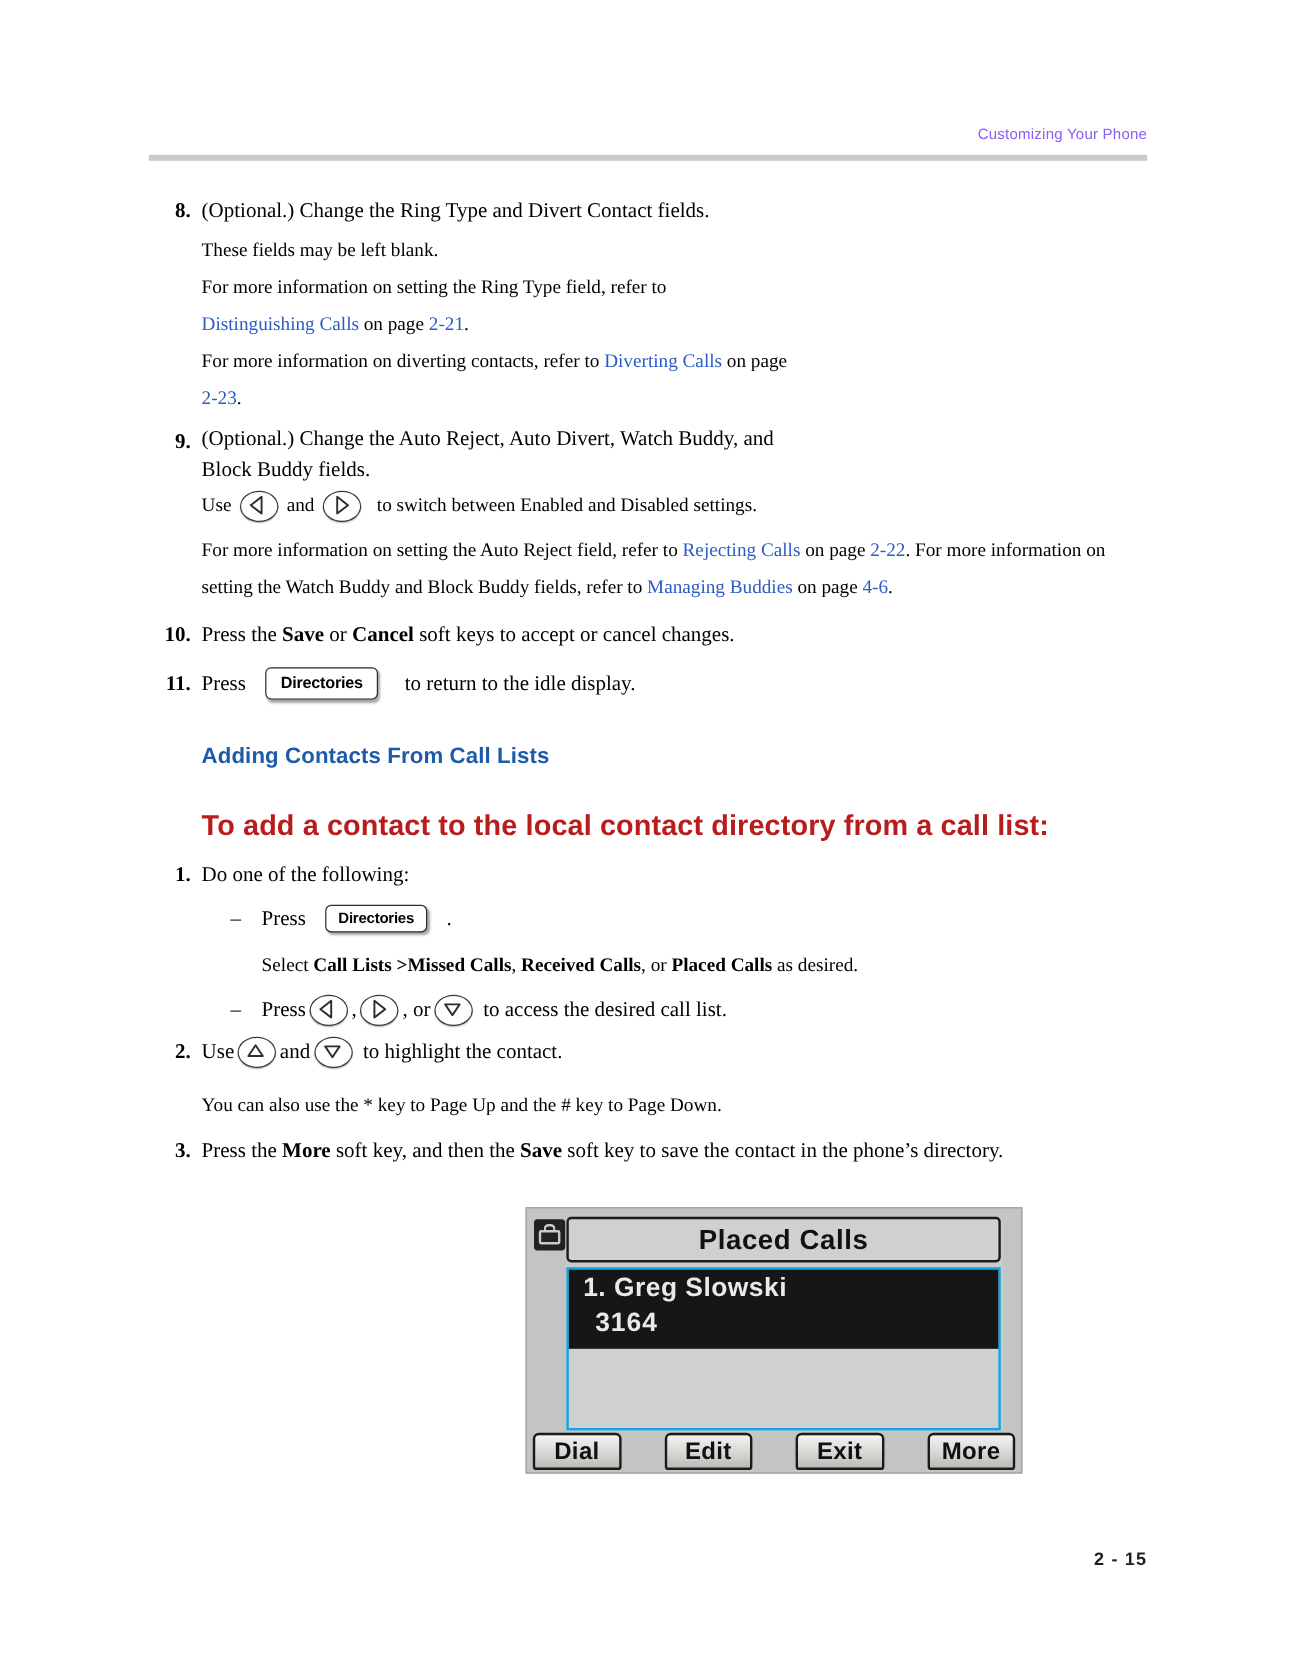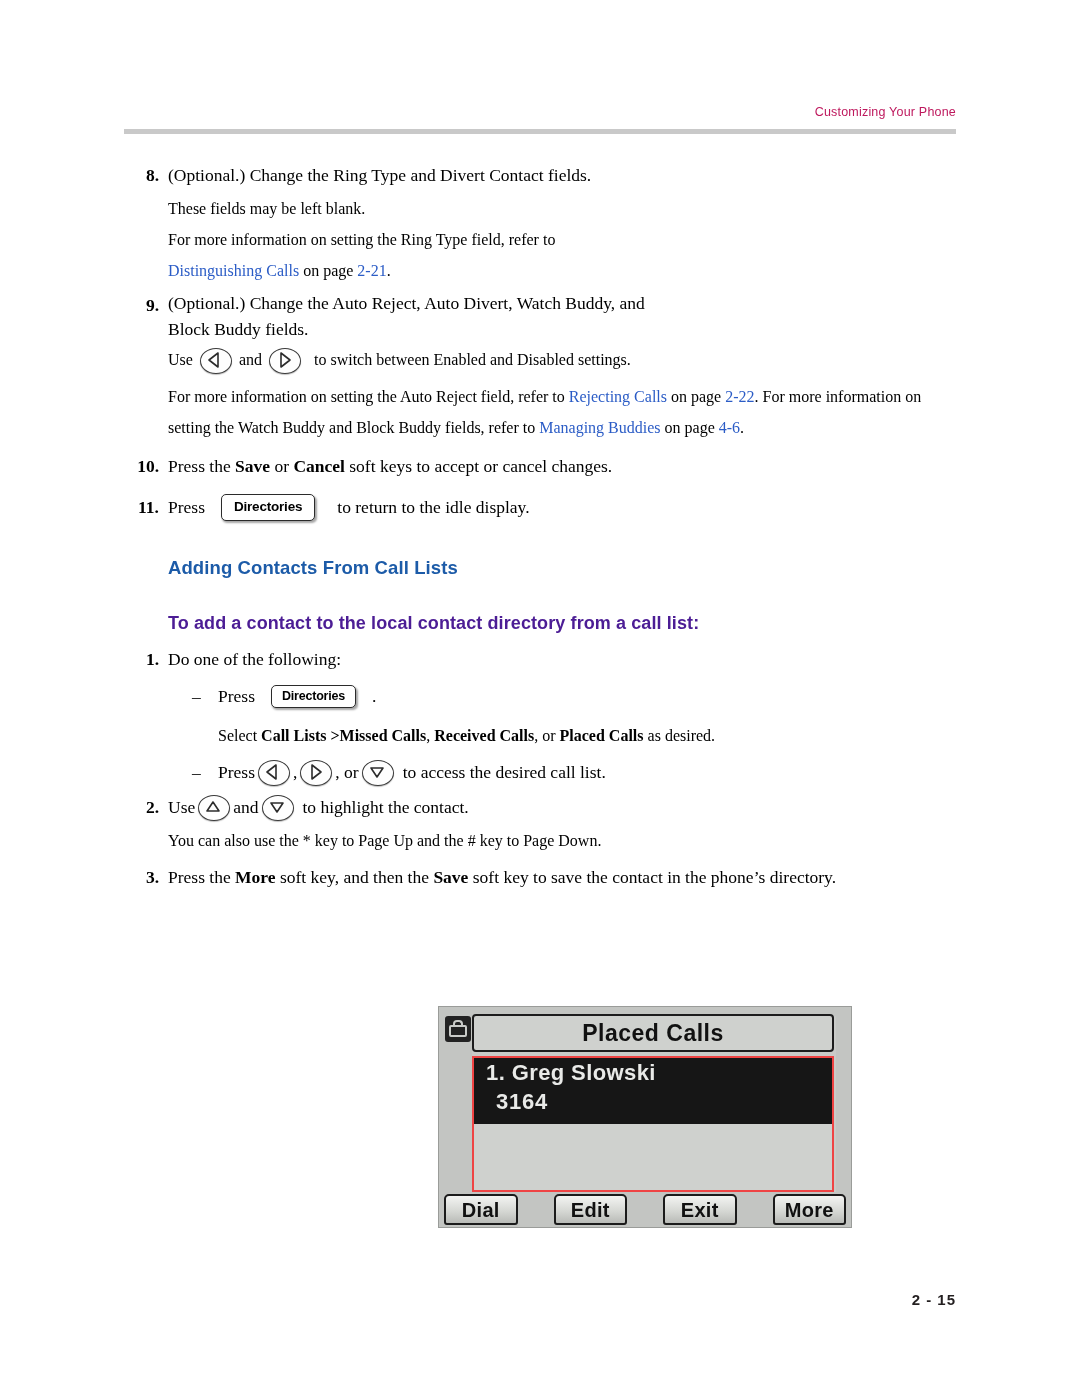--- a/index.html
+++ b/index.html
@@ -18,21 +18,21 @@
 
   
   .page-header {
     position: absolute;
     top: 105px;
     left: 124px;
     width: 832px;
     text-align: right;
     font-family: "Liberation Sans", sans-serif;
     font-size: 12.5px;
-    color: #be185d;
+    color: #8b5cf6;
     letter-spacing: 0.2px;
   }
   .header-rule {
     position: absolute;
     top: 129px;
     left: 124px;
     width: 832px;
     height: 5px;
     background: #c9c9c9;
   }
@@ -128,22 +128,22 @@
   h2.section {
     font-family: "Liberation Sans", sans-serif;
     color: #1c5ba8;
     font-size: 18.5px;
     font-weight: bold;
     margin: 34px 0 0 44px;
     letter-spacing: 0.1px;
   }
   h3.subsection {
     font-family: "Liberation Sans", sans-serif;
-    color: #4c1d95;
-    font-size: 18px;
+    color: #b91c1c;
+    font-size: 24px;
     font-weight: bold;
     margin: 34px 0 10px 44px;
     letter-spacing: 0.1px;
   }
 
   
   .lcd-figure {
     position: absolute;
     left: 438px;
     top: 1006px;
@@ -203,21 +203,21 @@
     font-size: 23px;
     color: #111;
     text-align: center;
     line-height: 34px;
     letter-spacing: 0.5px;
   }
   .lcd-list {
     position: absolute;
     left: 34px; top: 50px;
     width: 362px; height: 136px;
-    border: 2px solid #ef4444;
+    border: 2px solid #0ea5e9;
     box-sizing: border-box;
     background: #cfd1ce;
   }
   .lcd-selected {
     position: absolute;
     left: 0px; top: 0px;
     width: 358px; height: 66px;
     background: #161616;
     color: #e9eae8;
     font-family: "Liberation Sans", sans-serif;
@@ -287,20 +287,24 @@
 <div class="content">
 
   <div class="step">
     <div class="step-num">8.</div>
     <div class="step-body">(Optional.) Change the Ring Type and Divert Contact fields.</div>
   </div>
   <div class="para">These fields may be left blank.</div>
   <div class="para">
     <span>For more information on setting the Ring Type field, refer to </span><br>
     <span class="link">Distinguishing Calls</span><span> on page </span><span class="link">2-21</span><span>.</span>
+  </div>
+  <div class="para">
+    <span>For more information on diverting contacts, refer to </span><span class="link">Diverting Calls</span><span> on page </span><br>
+    <span class="link">2-23</span><span>.</span>
   </div>
 
   <div class="step" style="margin-top:4px;">
     <div class="step-num">9.</div>
     <div class="step-body" style="line-height:26px;">
       <span>(Optional.) Change the Auto Reject, Auto Divert, Watch Buddy, and</span><br>
       <span>Block Buddy fields.</span>
     </div>
   </div>
 
@@ -393,21 +397,21 @@
       </span>
       <span>and</span>
       <span class="key-oval">
         <svg width="28" height="22" viewBox="0 0 28 22">
             <polygon points="8,7 20,7 14,16" fill="none" stroke="#2c2c2c" stroke-width="1.6" stroke-linejoin="round"></polygon>
           </svg>
       </span>
       <span style="margin-left:6px;">to highlight the contact.</span>
     </div>
   </div>
-  <div class="para" style="margin-top:2px;">You can also use the * key to Page Up and the # key to Page Down.</div>
+  <div class="para" style="margin-top:14px;">You can also use the * key to Page Up and the # key to Page Down.</div>
 
   <div class="step" style="margin-top:6px;">
     <div class="step-num">3.</div>
     <div class="step-body">
       <span>Press the </span><span class="b">More</span><span> soft key, and then the </span><span class="b">Save</span><span> soft key to save the contact in the phone’s directory.</span>
     </div>
   </div>
 
 </div>
 

